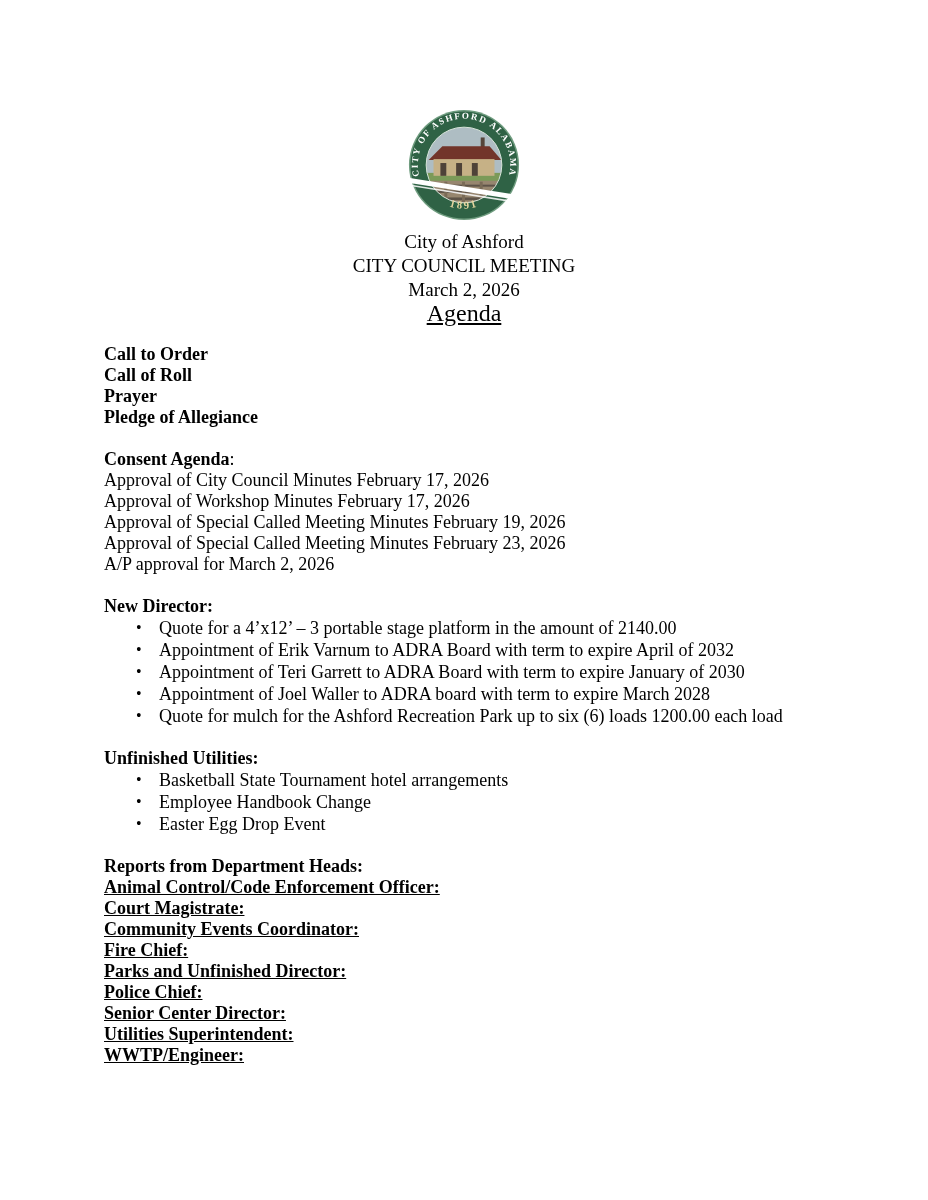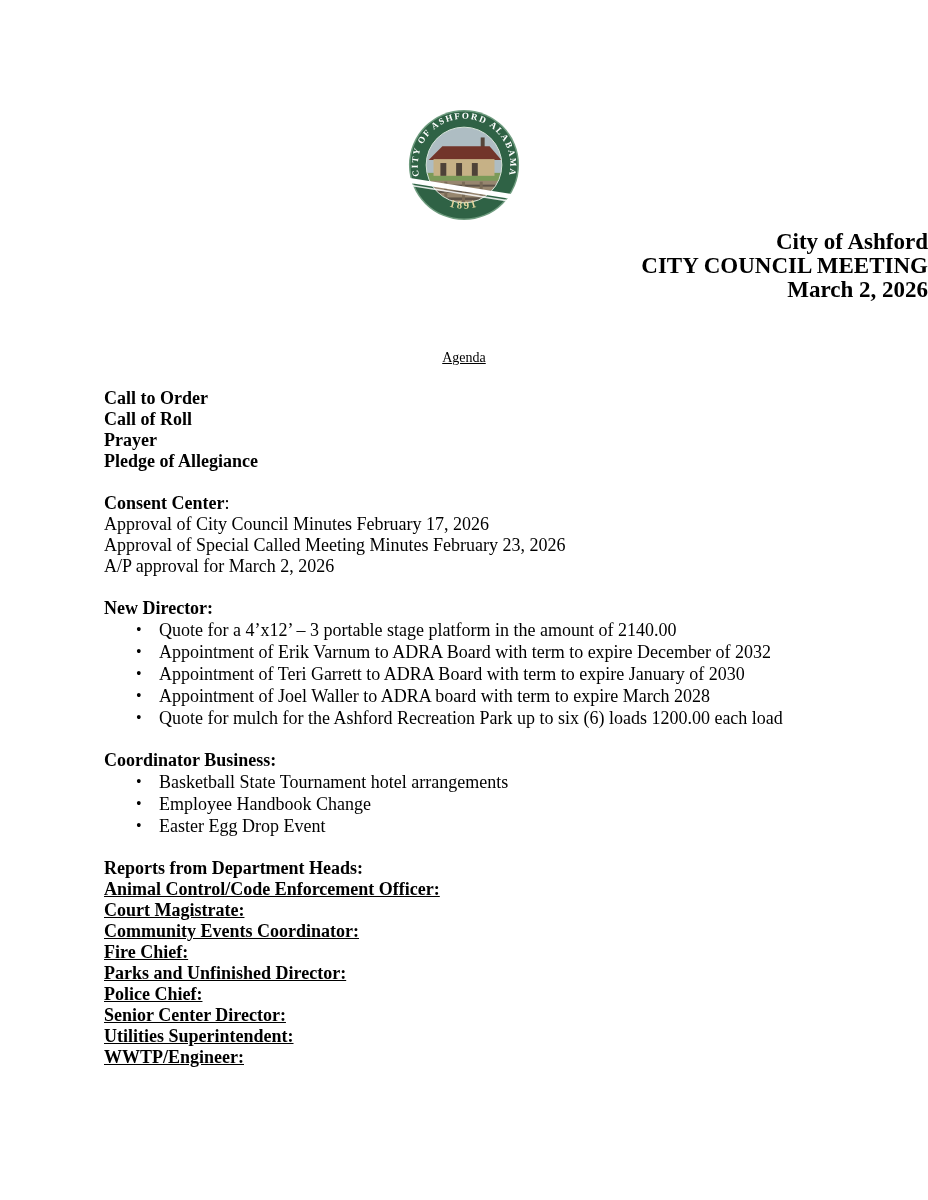--- a/index.html
+++ b/index.html
@@ -11,24 +11,24 @@
     background: #ffffff;
     color: #000000;
     font-family: "Liberation Serif", "DejaVu Serif", serif;
     position: relative;
     overflow: hidden;
   }
   .header { text-align: center; padding-top: 106px; }
   .logo-wrap { line-height: 0; }
   .logo-wrap svg { width: 118px; height: 118px; }
   .title-block { margin-top: 6px; }
-  .title-line { font-size: 23px; font-weight: bold; line-height: 24px; text-align: right; }
+  .title-line { font-size: 19px; font-weight: normal; line-height: 24px; }
   .agenda-line {
-    font-size: 14px; font-weight: normal; line-height: 23px;
-    text-decoration: underline; display: inline-block; margin-top: 44px;
+    font-size: 24px; font-weight: normal; line-height: 23px;
+    text-decoration: underline; display: inline-block;
   }
   .content {
     margin-left: 104px;
     margin-right: 90px;
     margin-top: 19px;
     font-size: 18px;
     line-height: 21px;
   }
   .sec { margin-top: 21px; }
   .bold { font-weight: bold; }
@@ -104,52 +104,54 @@
   <div class="content">
 
     <div>
       <div class="line bold">Call to Order</div>
       <div class="line bold">Call of Roll</div>
       <div class="line bold">Prayer</div>
       <div class="line bold">Pledge of Allegiance</div>
     </div>
 
     <div class="sec">
-      <div class="line"><span class="bold">Consent Center</span><span>:</span></div>
+      <div class="line"><span class="bold">Consent Agenda</span><span>:</span></div>
       <div class="line">Approval of City Council Minutes February 17, 2026</div>
+      <div class="line">Approval of Workshop Minutes February 17, 2026</div>
+      <div class="line">Approval of Special Called Meeting Minutes February 19, 2026</div>
       <div class="line">Approval of Special Called Meeting Minutes February 23, 2026</div>
       <div class="line">A/P approval for March 2, 2026</div>
     </div>
 
     <div class="sec">
       <div class="line bold">New Director:</div>
       <div class="bullet-row">
         <span class="bullet-glyph">•</span>
         <span class="bullet-text">Quote for a 4’x12’ – 3 portable stage platform in the amount of 2140.00</span>
       </div>
       <div class="bullet-row">
         <span class="bullet-glyph">•</span>
-        <span class="bullet-text">Appointment of Erik Varnum to ADRA Board with term to expire December of 2032</span>
+        <span class="bullet-text">Appointment of Erik Varnum to ADRA Board with term to expire April of 2032</span>
       </div>
       <div class="bullet-row">
         <span class="bullet-glyph">•</span>
         <span class="bullet-text">Appointment of Teri Garrett to ADRA Board with term to expire January of 2030</span>
       </div>
       <div class="bullet-row">
         <span class="bullet-glyph">•</span>
         <span class="bullet-text">Appointment of Joel Waller to ADRA board with term to expire March 2028</span>
       </div>
       <div class="bullet-row">
         <span class="bullet-glyph">•</span>
         <span class="bullet-text">Quote for mulch for the Ashford Recreation Park up to six (6) loads 1200.00 each load</span>
       </div>
     </div>
 
     <div class="sec">
-      <div class="line bold">Coordinator Business:</div>
+      <div class="line bold">Unfinished Utilities:</div>
       <div class="bullet-row">
         <span class="bullet-glyph">•</span>
         <span class="bullet-text">Basketball State Tournament hotel arrangements</span>
       </div>
       <div class="bullet-row">
         <span class="bullet-glyph">•</span>
         <span class="bullet-text">Employee Handbook Change</span>
       </div>
       <div class="bullet-row">
         <span class="bullet-glyph">•</span>

